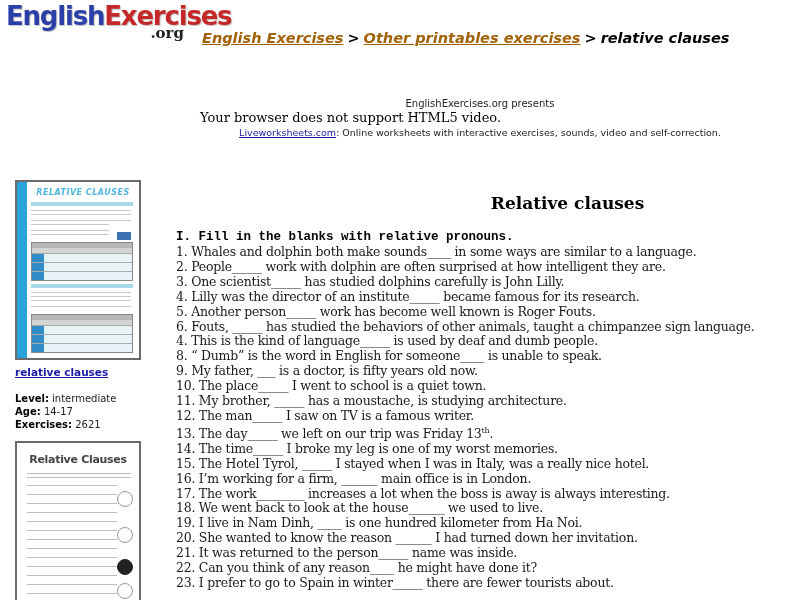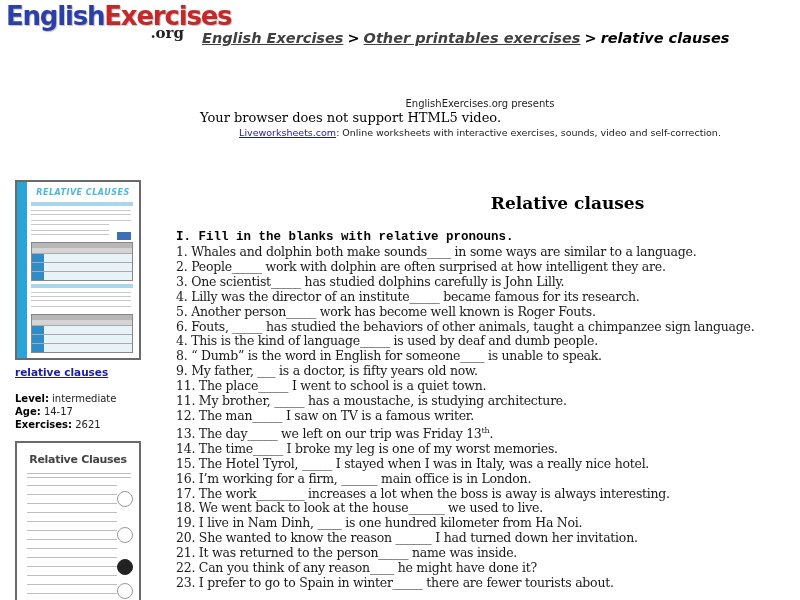--- a/index.html
+++ b/index.html
@@ -6,21 +6,21 @@
     body { width: 800px; height: 600px; overflow: hidden; position: relative; font-family: "DejaVu Sans", sans-serif; color: #000; }
 
     
     .logo { position: absolute; left: 6px; top: 2px; width: 180px; height: 44px; }
     .logo .brand { font-family: "DejaVu Sans", sans-serif; font-weight: bold; font-size: 26px; letter-spacing: -1.2px; line-height: 28px; text-shadow: 1px 1px 1px rgba(0,0,0,0.25); }
     .logo .brand .en { color: #2b3fa8; }
     .logo .brand .ex { color: #c42828; }
     .logo .tld { position: absolute; right: 2px; top: 22px; font-family: "DejaVu Serif", serif; font-weight: bold; font-size: 15px; color: #222; }
 
     .breadcrumb { position: absolute; left: 202px; top: 30px; font-family: "DejaVu Sans", sans-serif; font-weight: bold; font-style: italic; font-size: 14.5px; white-space: nowrap; }
-    .breadcrumb a { color: #404040; text-decoration: underline; font-style: italic; }
+    .breadcrumb a { color: #a16207; text-decoration: underline; font-style: italic; }
     .breadcrumb .sep { color: #000; margin: 0 4px; }
     .breadcrumb .current { color: #000; }
 
     .presents { position: absolute; left: 200px; width: 560px; top: 98px; text-align: center; font-size: 10px; color: #222; }
     .video-msg { position: absolute; left: 200px; width: 560px; top: 110px; text-align: left; font-family: "DejaVu Serif", serif; font-size: 13px; color: #000; }
     .live-line { position: absolute; left: 200px; width: 560px; top: 127px; text-align: center; font-size: 9.5px; color: #222; white-space: nowrap; }
     .live-line a { color: #1a1aa6; text-decoration: underline; }
 
     
     .thumb1 { position: absolute; left: 15px; top: 180px; width: 126px; height: 180px; border: 2px solid #6a6a6a; background: #fff; box-sizing: border-box; overflow: hidden; }
@@ -132,21 +132,21 @@
 <ul class="items">
   <li>1. Whales and dolphin both make sounds____ in some ways are similar to a language.</li>
   <li>2. People_____ work with dolphin are often surprised at how intelligent they are.</li>
   <li>3. One scientist_____ has studied dolphins carefully is John Lilly.</li>
   <li>4. Lilly was the director of an institute_____ became famous for its research.</li>
   <li>5. Another person_____ work has become well known is Roger Fouts.</li>
   <li>6. Fouts, _____ has studied the behaviors of other animals, taught a chimpanzee sign language.</li>
   <li>4. This is the kind of language_____ is used by deaf and dumb people.</li>
   <li>8. “ Dumb” is the word in English for someone____ is unable to speak.</li>
   <li>9. My father, ___ is a doctor, is fifty years old now.</li>
-  <li>11. The place_____ I went to school is a quiet town.</li>
+  <li>10. The place_____ I went to school is a quiet town.</li>
   <li>11. My brother, _____ has a moustache, is studying architecture.</li>
   <li>12. The man_____ I saw on TV is a famous writer.</li>
   <li style="margin-top:3px"><span>13. The day_____ we left on our trip was Friday 13</span><sup>th</sup><span>.</span></li>
   <li>14. The time_____ I broke my leg is one of my worst memories.</li>
   <li>15. The Hotel Tyrol, _____ I stayed when I was in Italy, was a really nice hotel.</li>
   <li>16. I’m working for a firm, ______ main office is in London.</li>
   <li>17. The work________ increases a lot when the boss is away is always interesting.</li>
   <li>18. We went back to look at the house______ we used to live.</li>
   <li>19. I live in Nam Dinh, ____ is one hundred kilometer from Ha Noi.</li>
   <li>20. She wanted to know the reason ______ I had turned down her invitation.</li>

